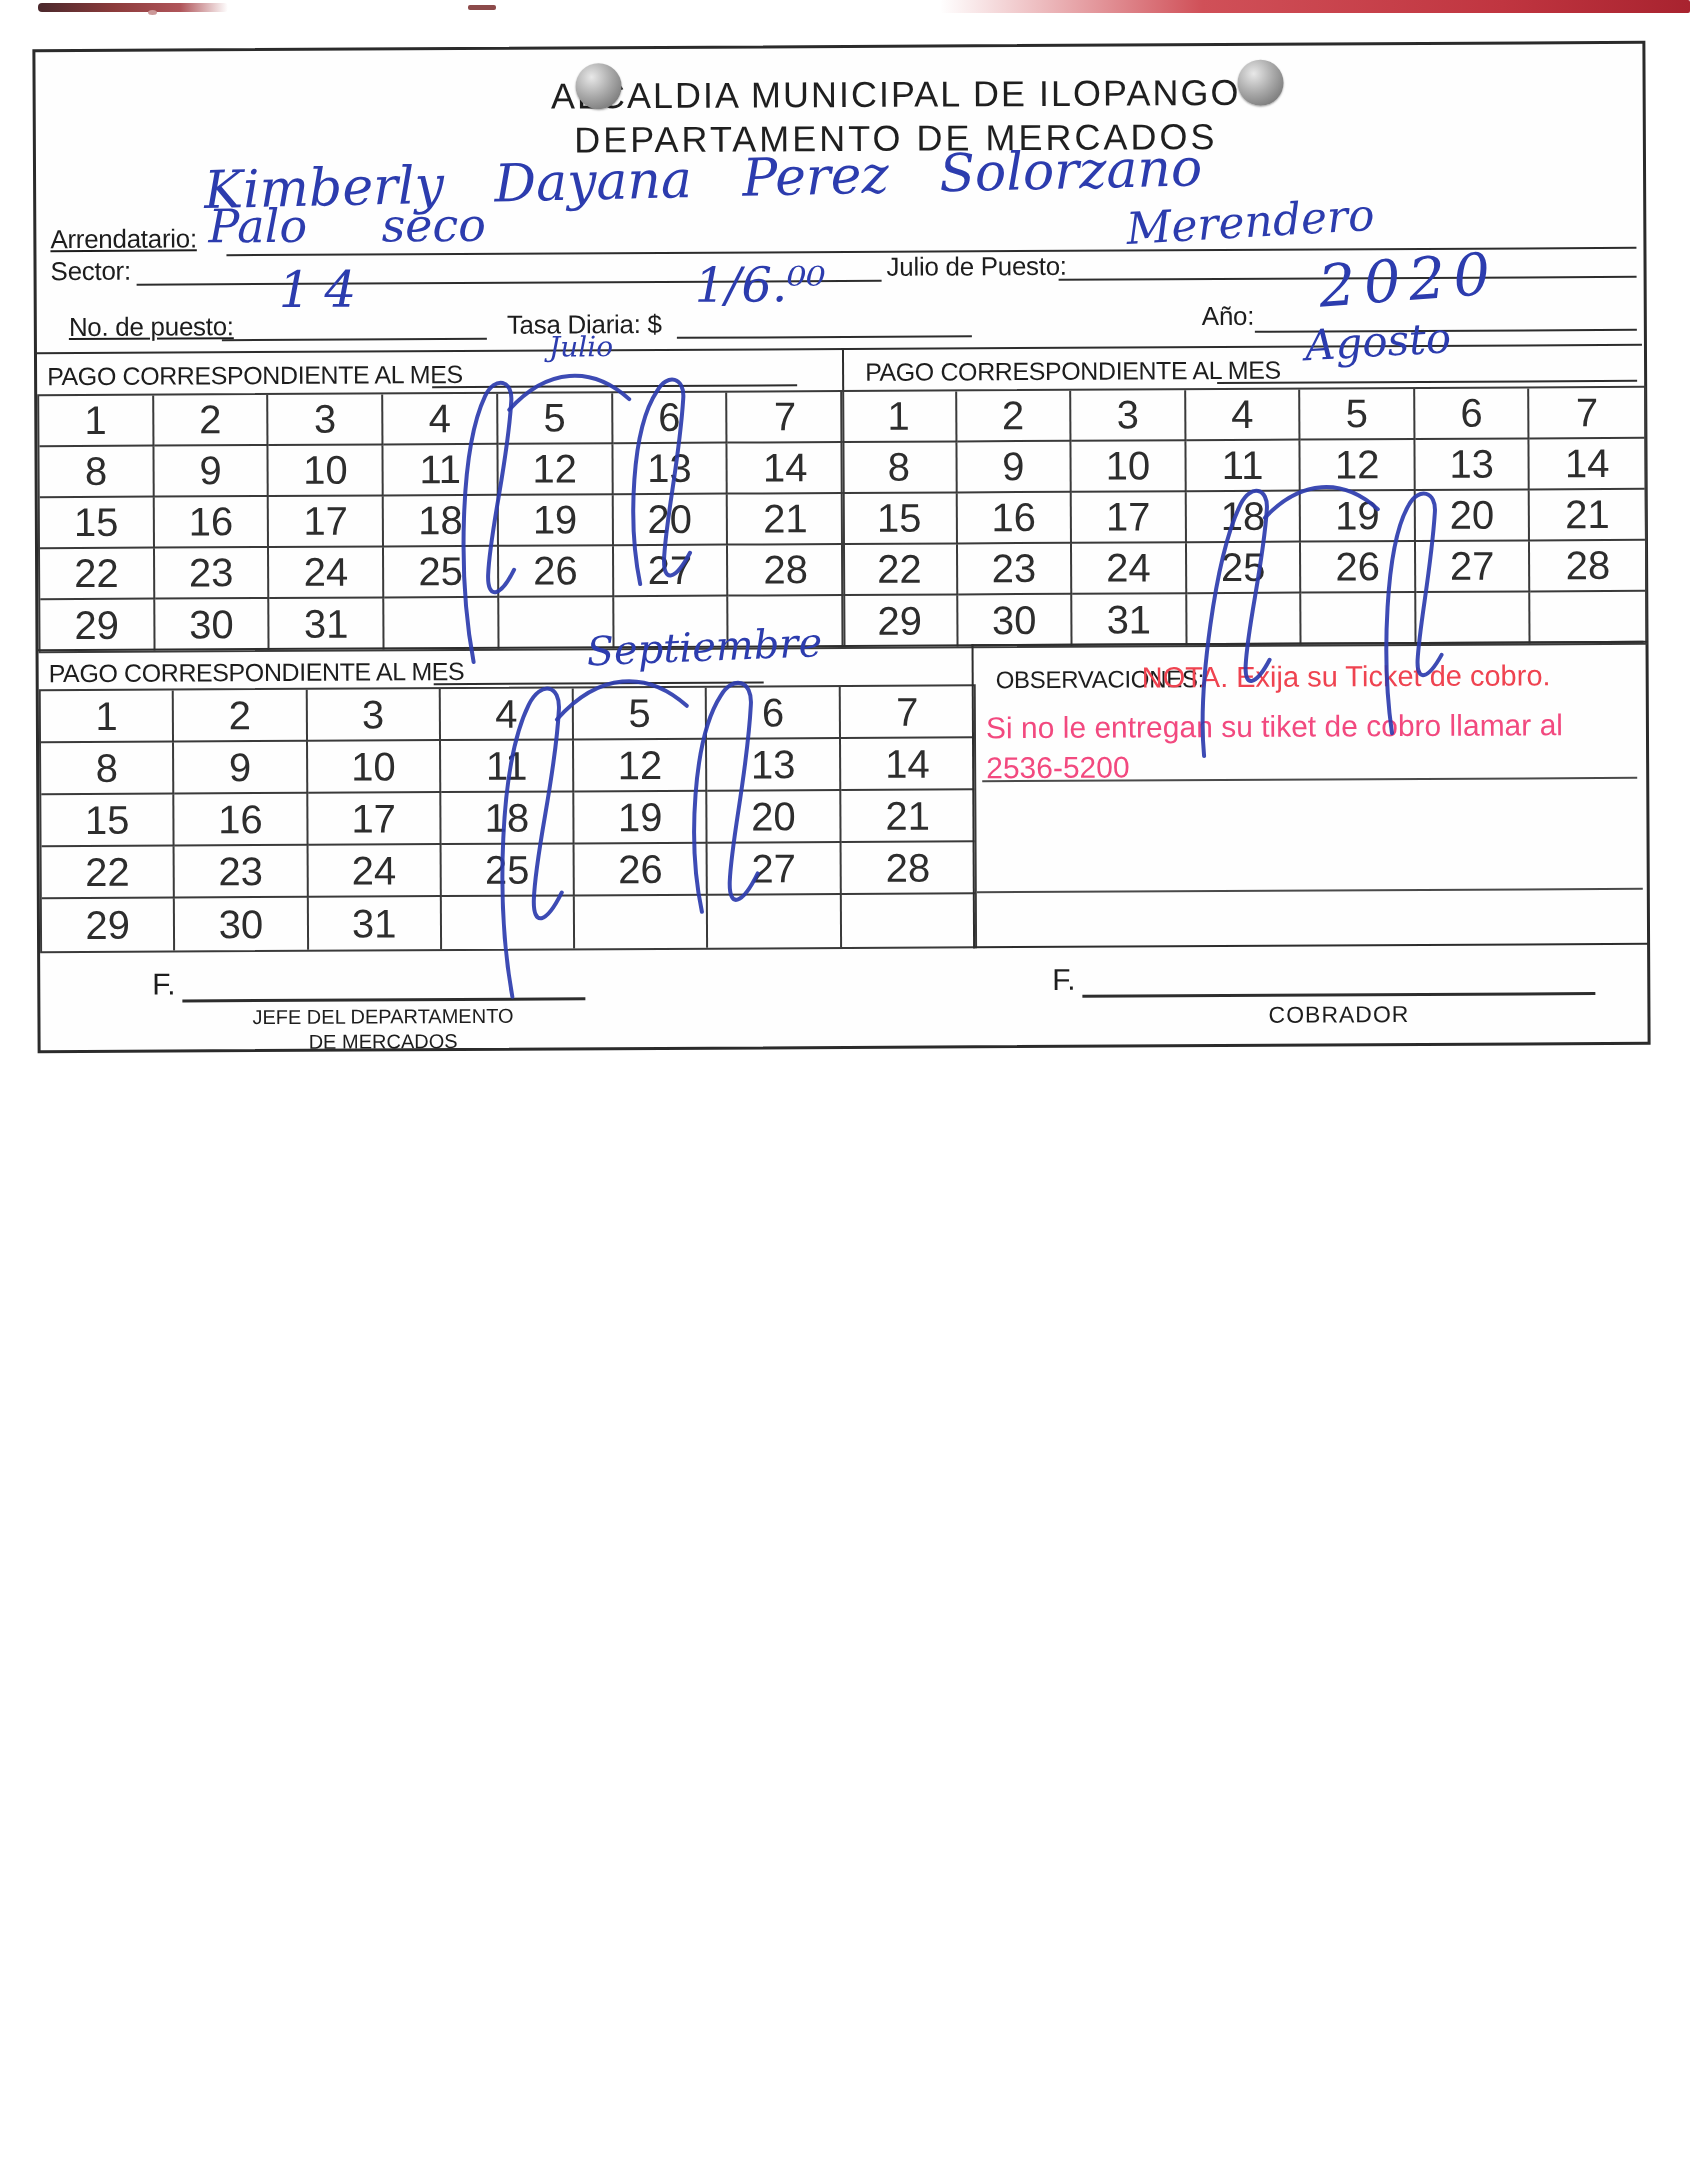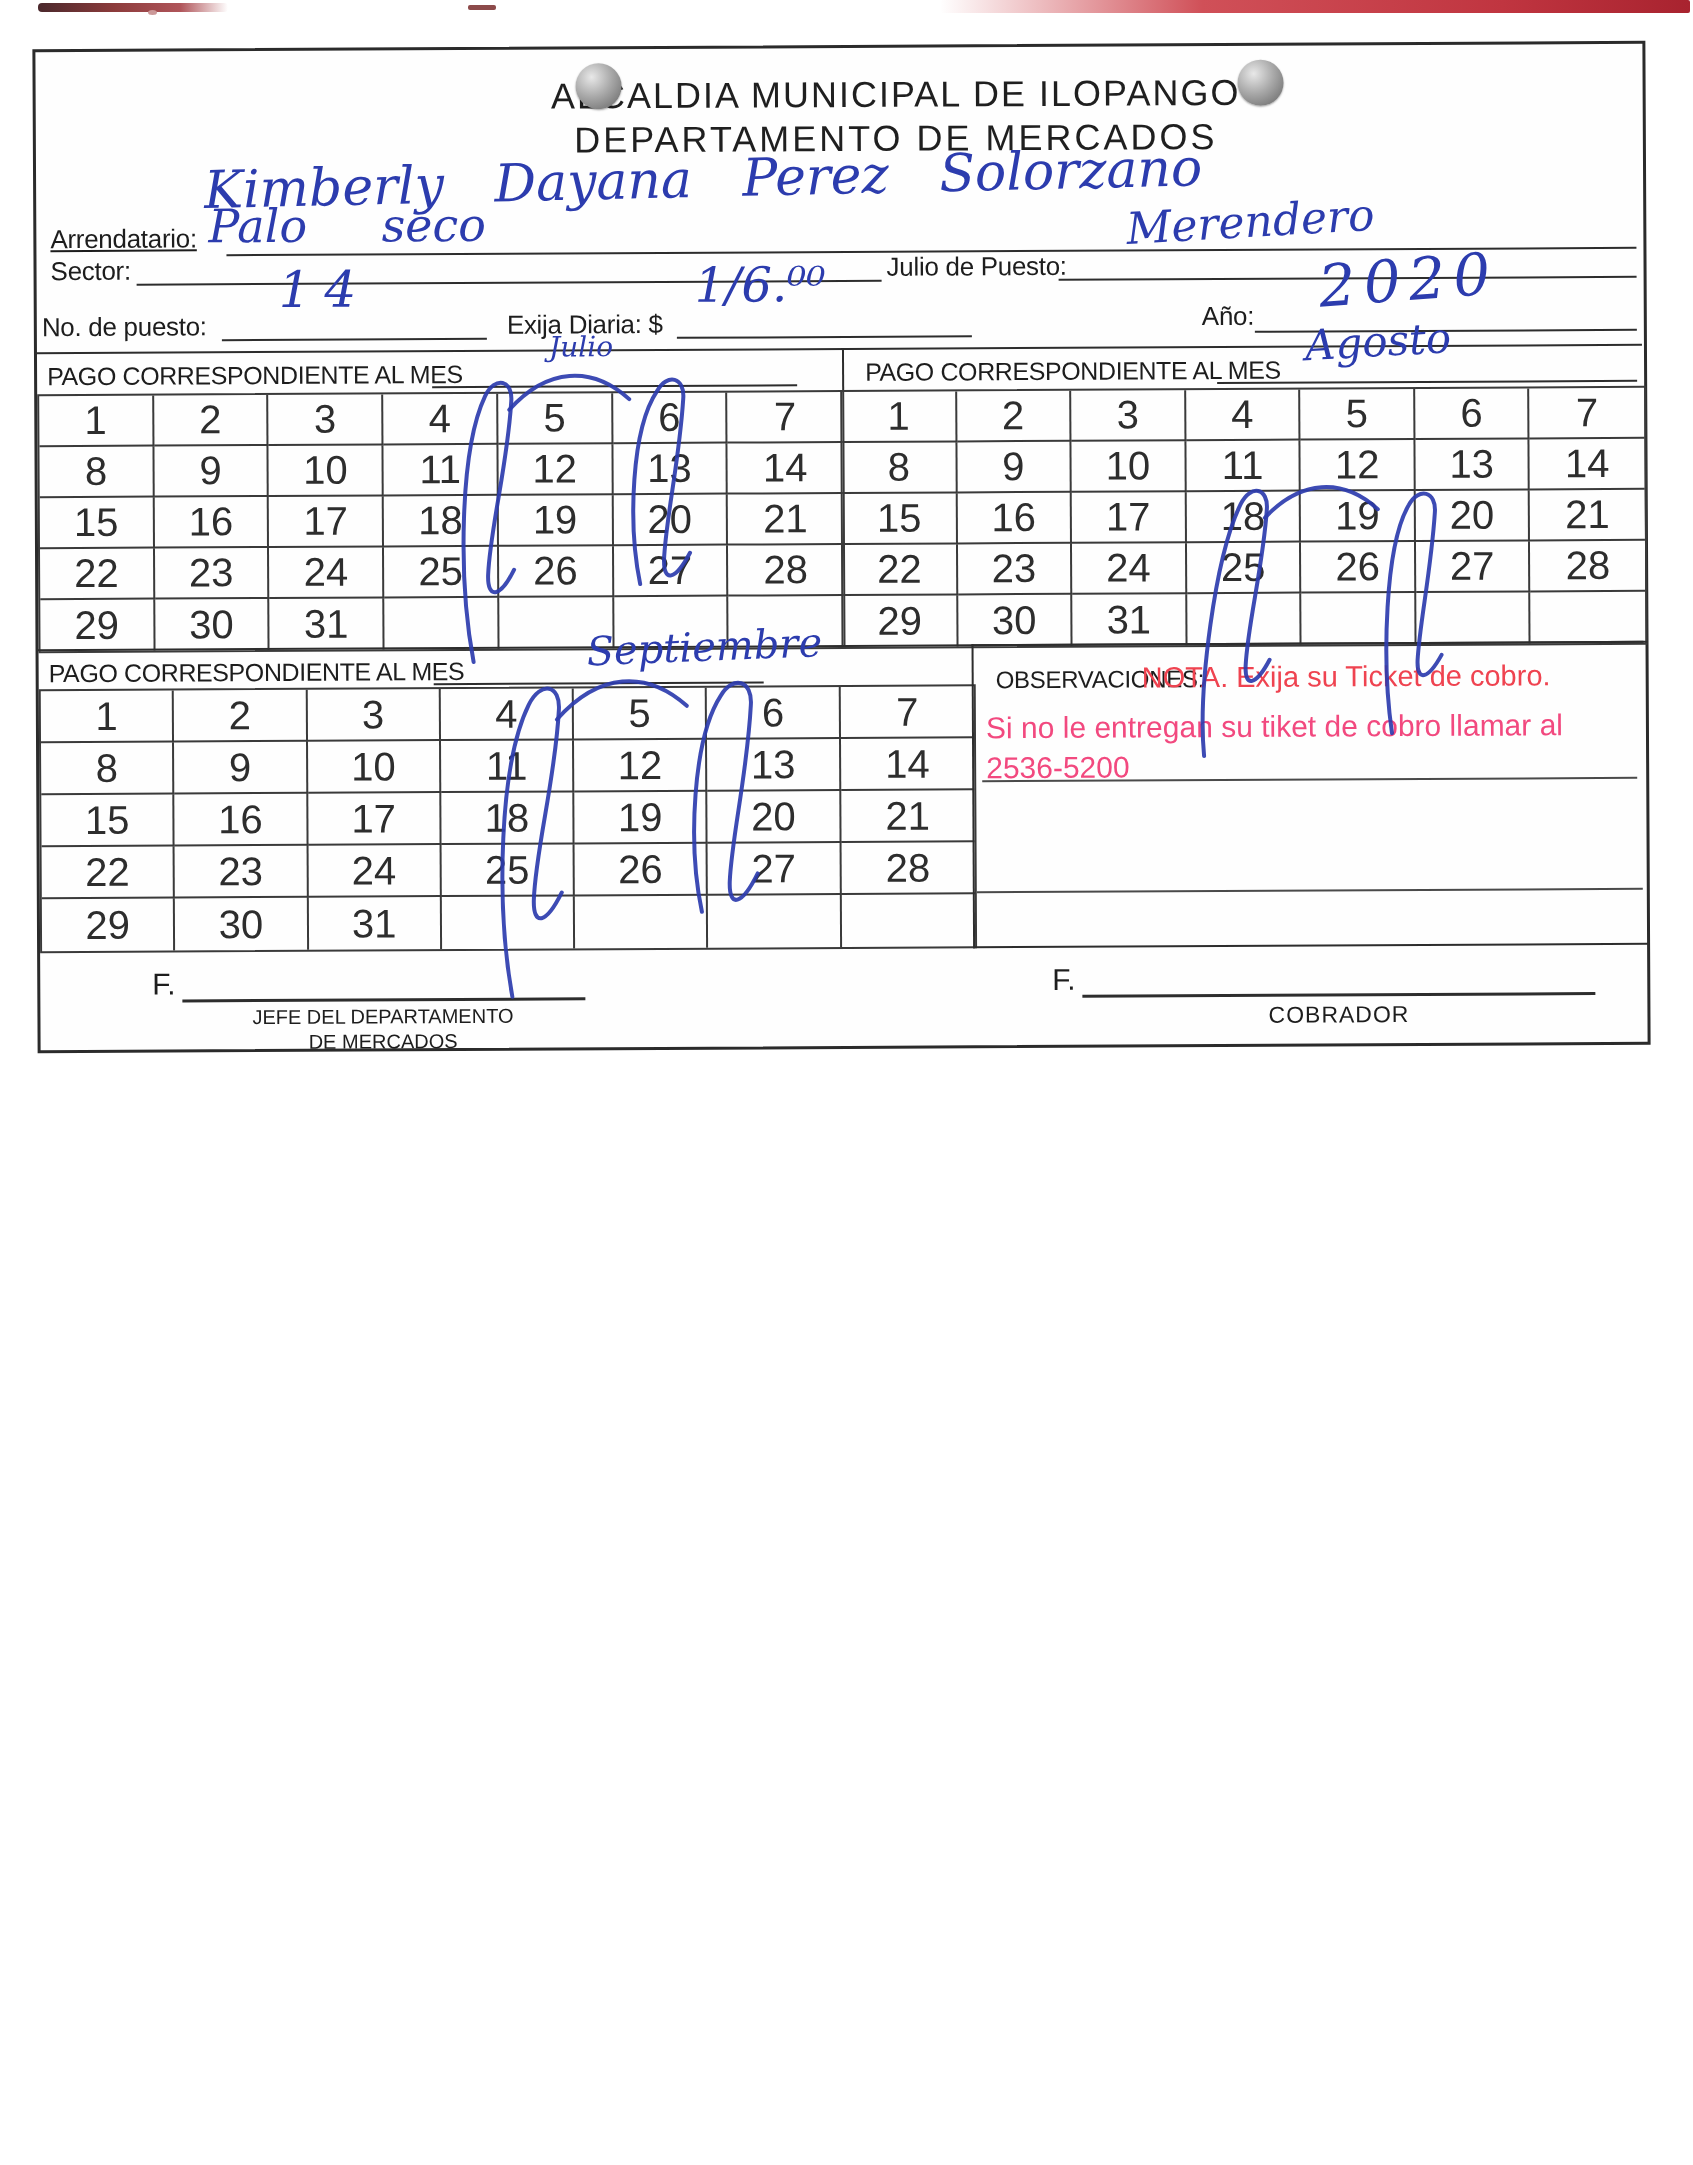--- a/index.html
+++ b/index.html
@@ -76,24 +76,24 @@
     <div class="rule" style="left:190px;top:203px;width:1410px;"></div>
     <div class="hw" style="left:168px;top:104px;font-size:52px;word-spacing:34px;transform:rotate(-1deg);">Kimberly Dayana Perez Solorzano</div>
 
     <div class="lbl" style="left:14px;top:204px;">Sector:</div>
     <div class="rule" style="left:100px;top:232px;width:745px;"></div>
     <div class="hw" style="left:172px;top:152px;font-size:46px;word-spacing:60px;">Palo seco</div>
     <div class="lbl" style="left:850px;top:204px;">Julio de Puesto:</div>
     <div class="rule" style="left:1022px;top:232px;width:578px;"></div>
     <div class="hw" style="left:1090px;top:154px;font-size:44px;transform:rotate(-3deg);">Merendero</div>
 
-    <div class="lbl" style="left:5px;top:260px;">No. de puesto:</div>
+    <div class="lbl" style="left:32px;top:260px;text-decoration:underline;">No. de puesto:</div>
     <div class="rule" style="left:185px;top:288px;width:265px;"></div>
     <div class="hw" style="left:242px;top:214px;font-size:50px;letter-spacing:14px;">14</div>
-    <div class="lbl" style="left:470px;top:260px;">Exija Diaria: $</div>
+    <div class="lbl" style="left:470px;top:260px;">Tasa Diaria: $</div>
     <div class="rule" style="left:640px;top:288px;width:295px;"></div>
     <div class="hw" style="left:658px;top:212px;font-size:48px;">1/6.⁰⁰</div>
     <div class="lbl" style="left:1158px;top:255px;margin-left:7px;">Año:</div>
     <div class="rule" style="left:1218px;top:285px;width:382px;"></div>
     <div class="hw" style="left:1282px;top:206px;font-size:58px;letter-spacing:8px;transform:rotate(-4deg);">2020</div>
 
     <div class="rule" style="left:-2px;top:300px;width:1607px;"></div>
     <div class="vdiv" style="left:805px;top:300px;height:42px;"></div>
 
     <div class="band-lbl" style="left:10px;top:310px;">PAGO CORRESPONDIENTE AL MES</div>

